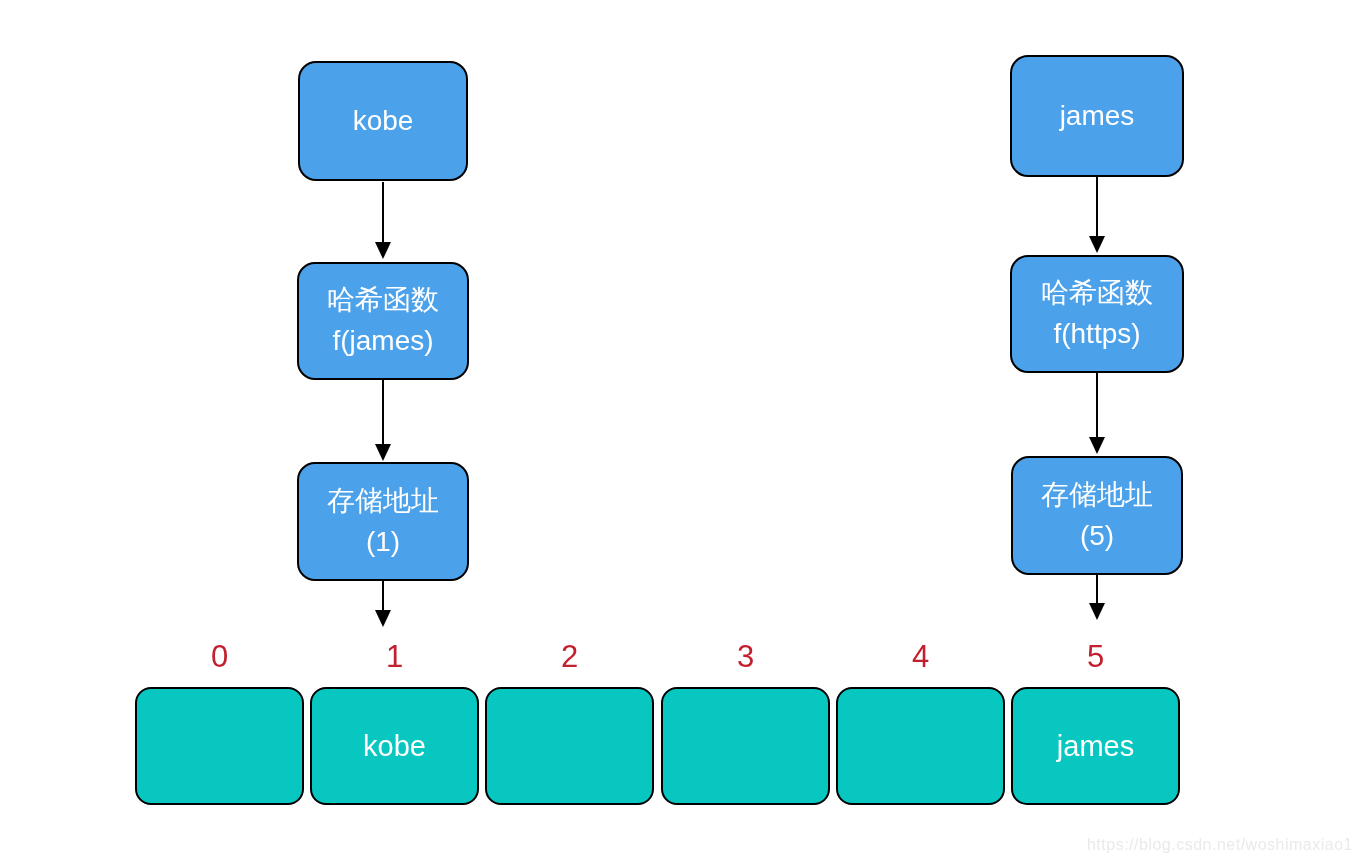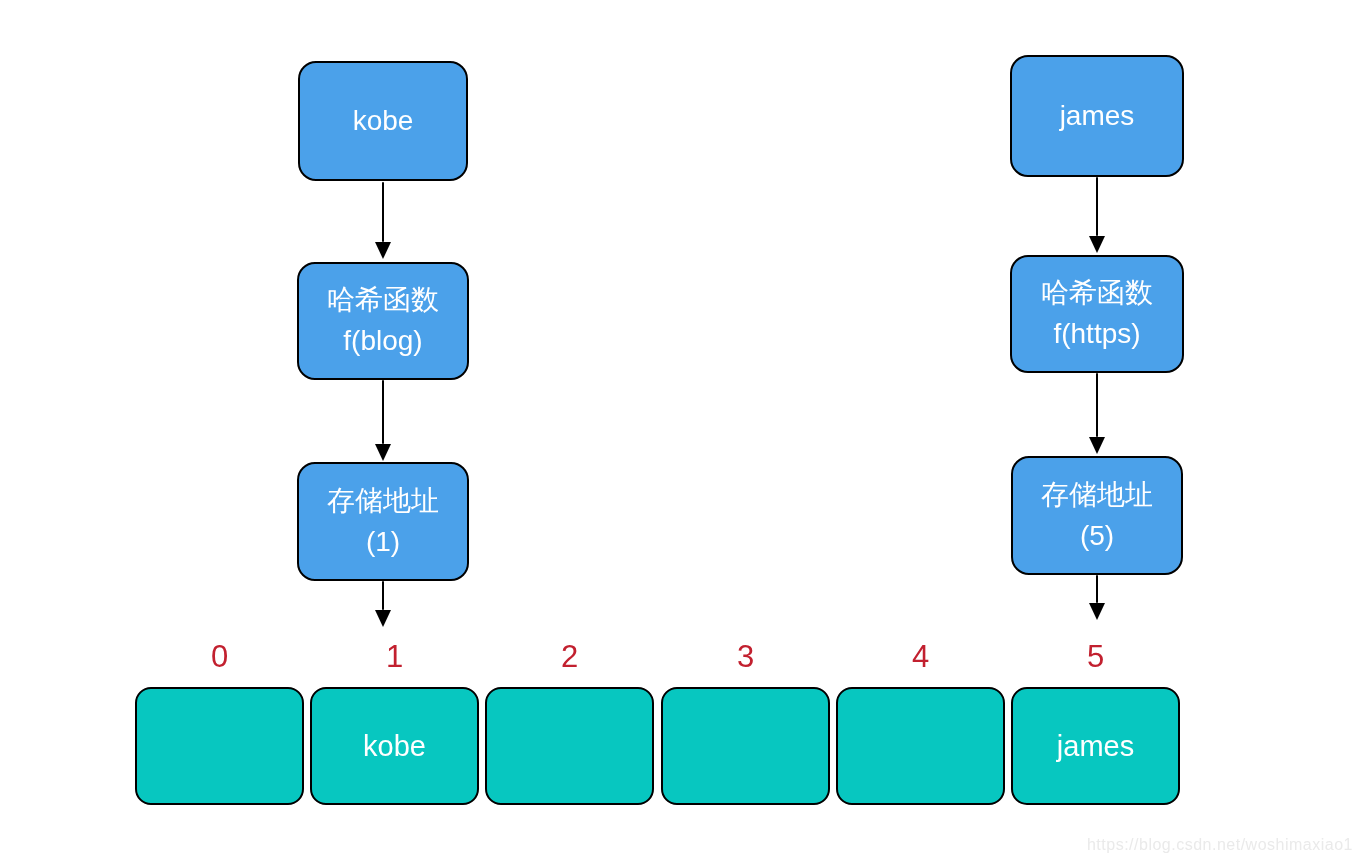--- a/index.html
+++ b/index.html
@@ -1,15 +1,15 @@
 <!DOCTYPE html>
 <html style="--box_fill: #4BA1EA; --box_border: #000000; --box_text: #ffffff; --cell_fill: #07C7C0; --cell_border: #000000; --cell_text: #ffffff; --index_color: #C2202F; --arrow_color: #000000;"><head>
 <meta charset="utf-8">
 <style>
-  * { margin: 0; padding: 0; box-sizing: border-box; border-radius: 14px; }
+  * { margin: 0; padding: 0; box-sizing: border-box; }
   html, body { background: #ffffff; }
   body {
     font-family: "Liberation Sans", "DejaVu Sans", sans-serif;
   }
   .canvas {
     position: relative;
     width: 1362px;
     height: 864px;
     background: #ffffff;
     overflow: hidden;
@@ -113,21 +113,21 @@
 
 <div class="canvas">
 
   <div class="flow-box l-key">
     <span>kobe</span>
   </div>
   <div class="arrow la1"></div>
 
   <div class="flow-box l-hash">
     <span>哈希函数</span>
-    <span>f(blog)</span>
+    <span>f(james)</span>
   </div>
   <div class="arrow la2"></div>
 
   <div class="flow-box l-addr">
     <span>存储地址</span>
     <span>(1)</span>
   </div>
   <div class="arrow la3"></div>
 
   <div class="flow-box r-key">

